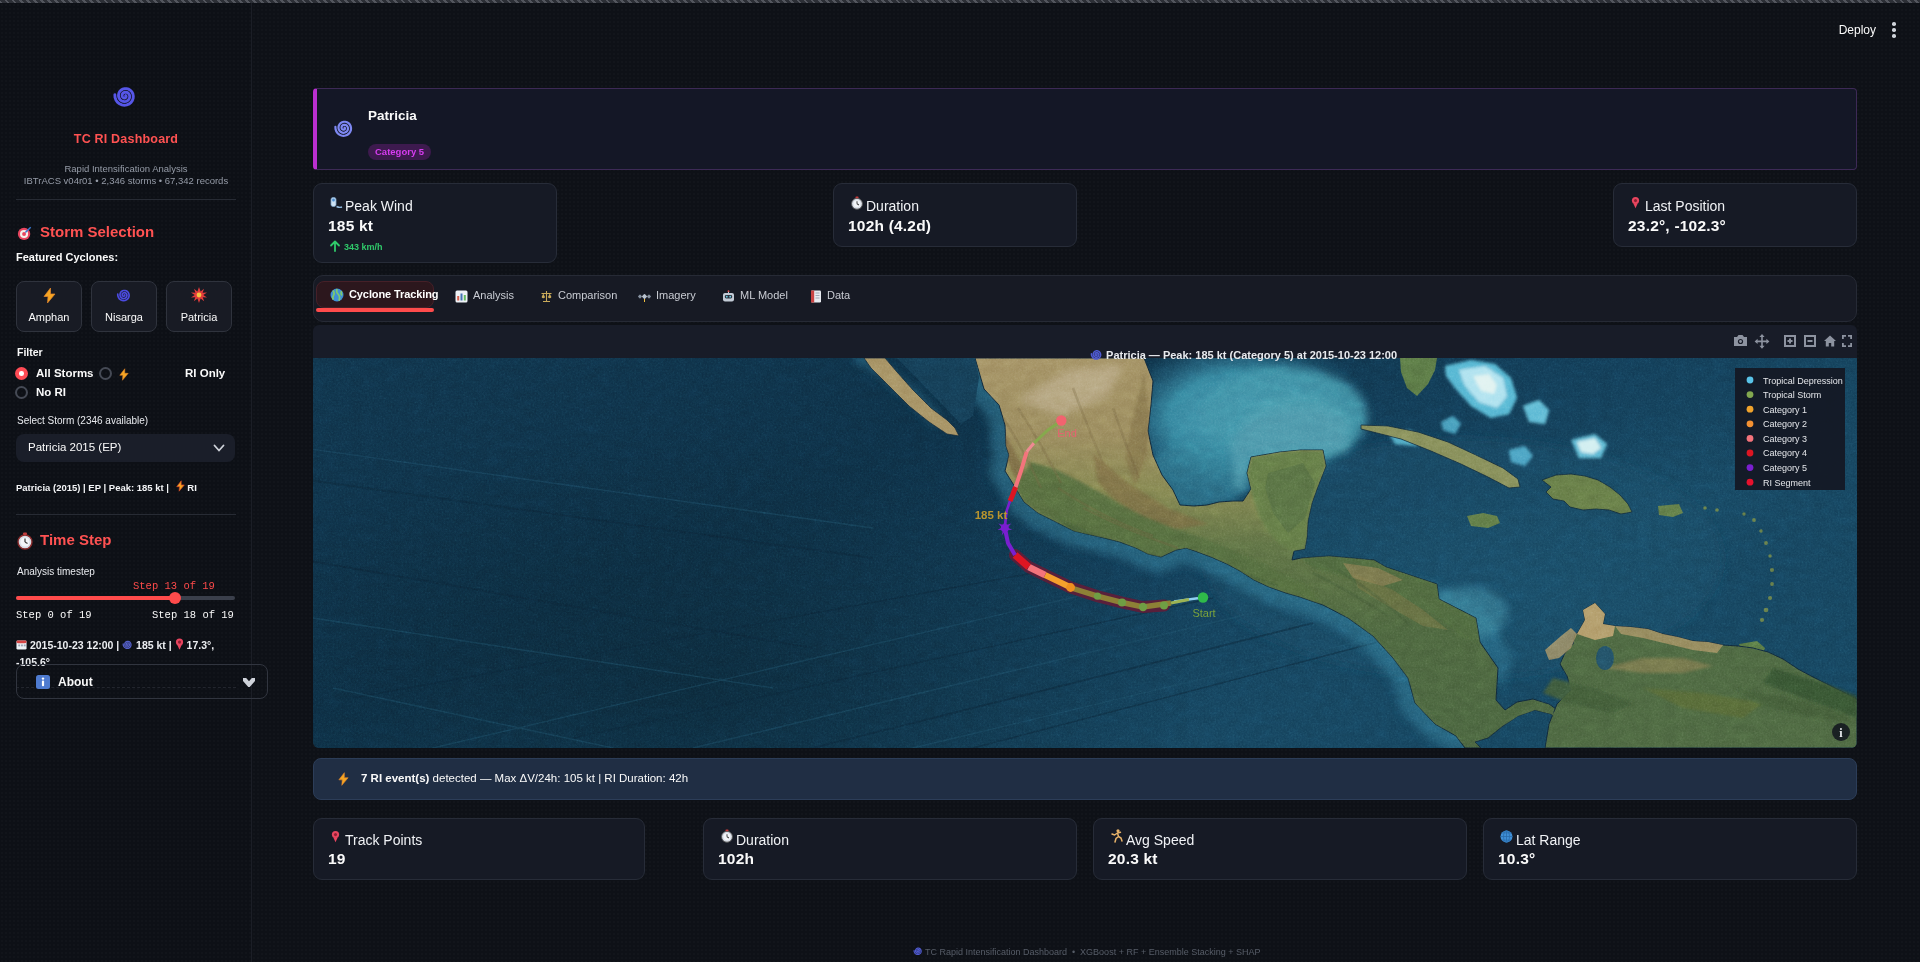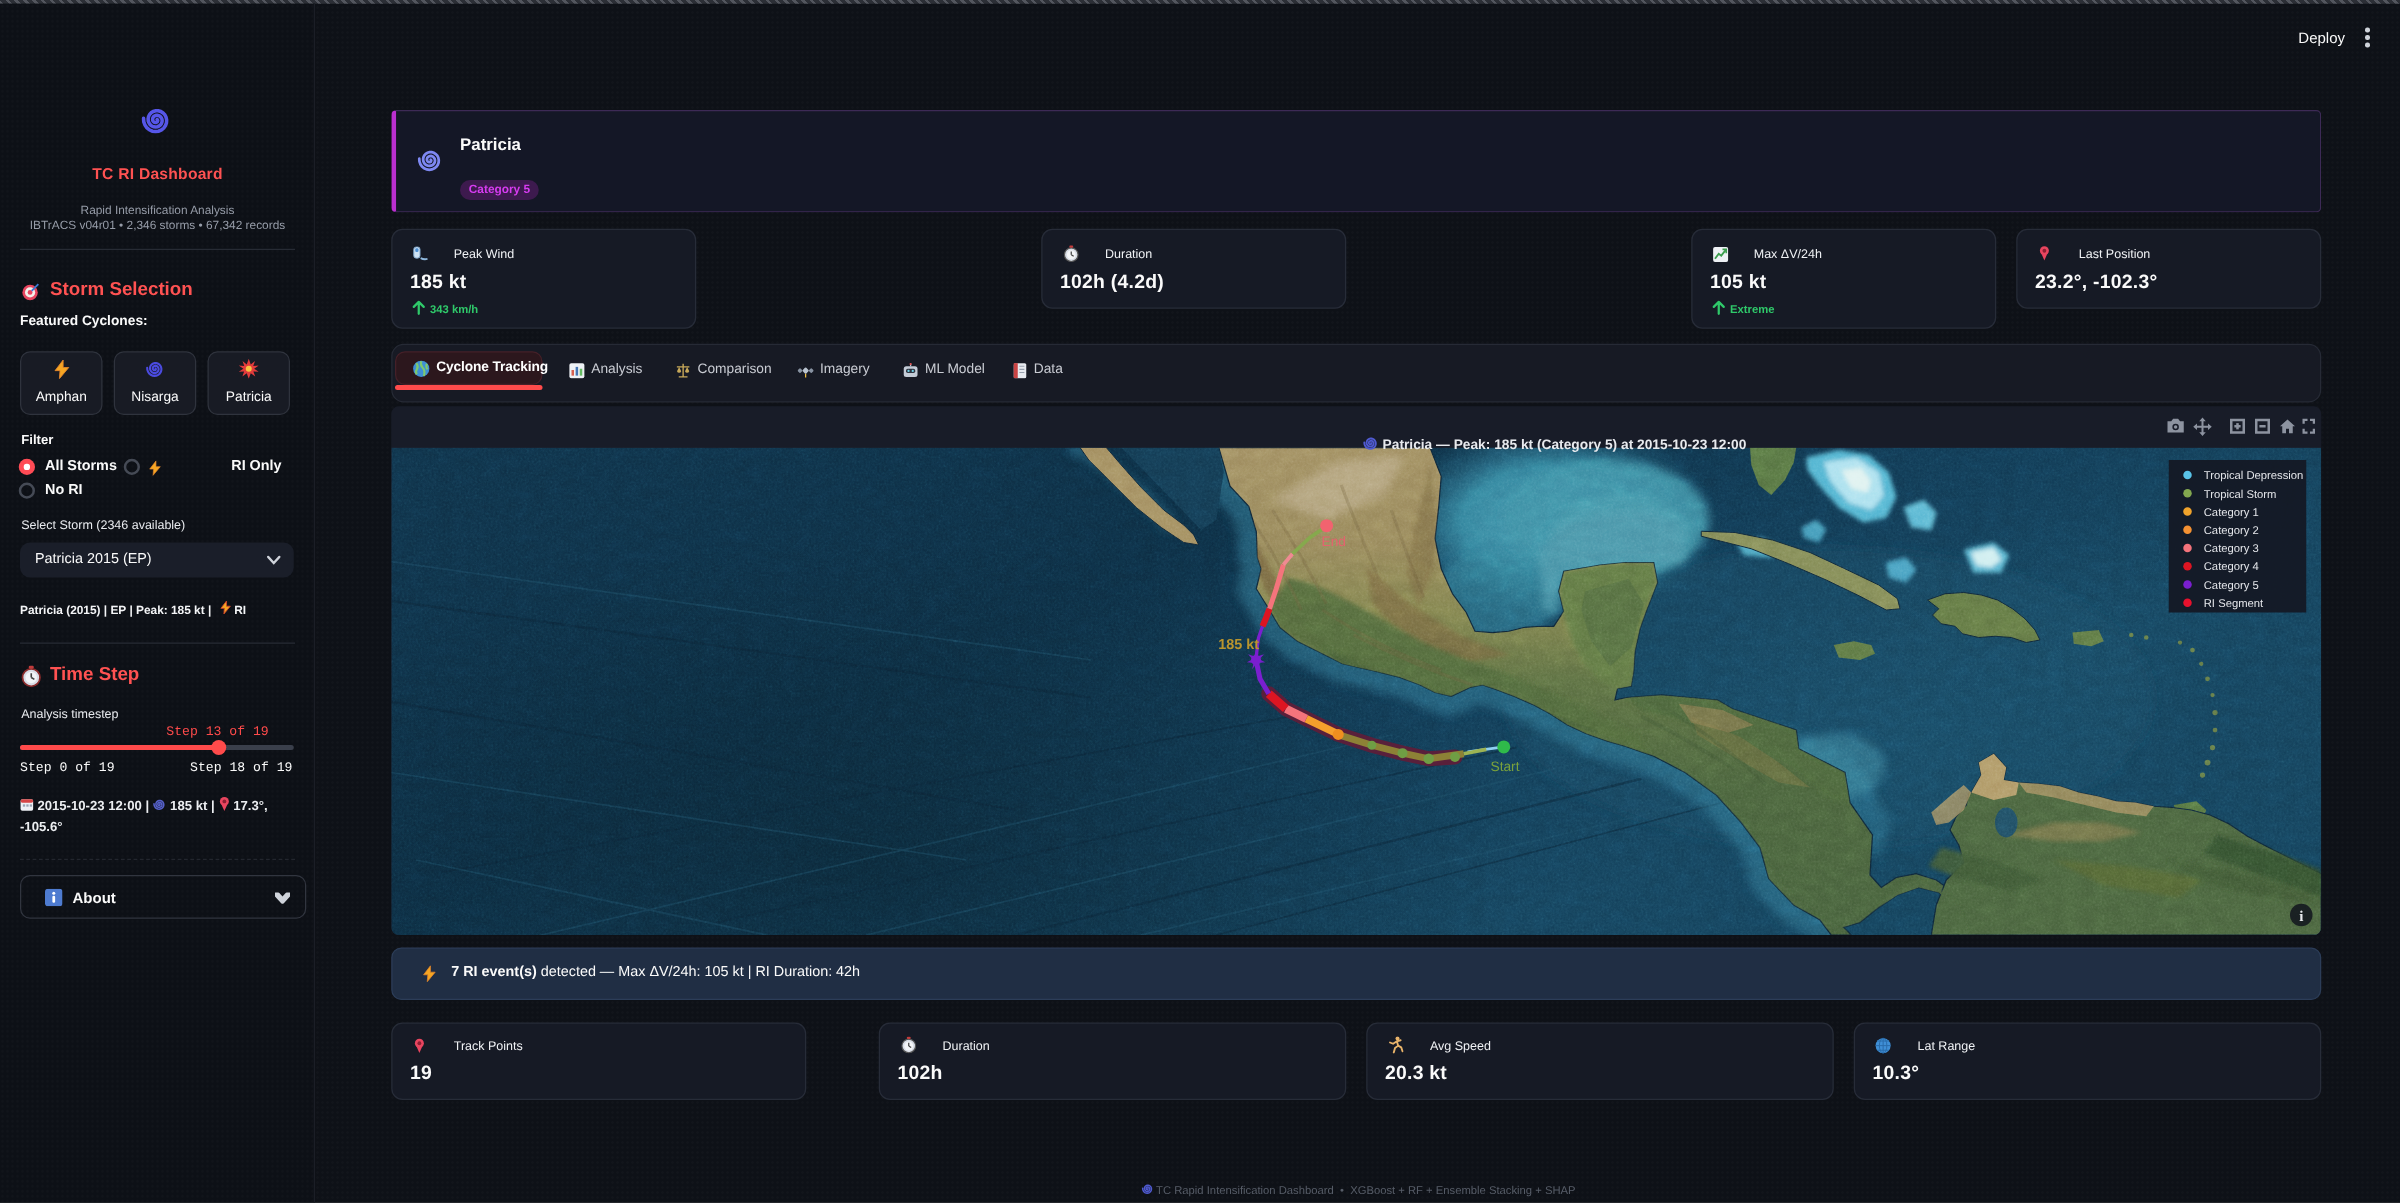--- a/index.html
+++ b/index.html
@@ -25,21 +25,21 @@
   .featbtn .lbl { font-size:11px; color:#fafafa; margin-top:4px;}
   .radio-ring { width:13px; height:13px; border-radius:50%; border:2px solid #454a55; }
   .radio-sel { width:13px; height:13px; border-radius:50%; background:#ff4b55; }
   .radio-sel::after { content:""; position:absolute; left:4.2px; top:4.2px; width:4.6px; height:4.6px; border-radius:50%; background:#fff; }
   .sb-label { font-size:10px; color:#e8eaee; }
   .mono { font-family:"Liberation Mono", monospace; }
   
   #deploy { right:44px; top:23px; font-size:12px; color:#fafafa; }
   .kebab { width:3.5px; height:3.5px; border-radius:50%; background:#cfd3da; }
   .card { background:#161a25; border:1px solid #272c38; border-radius:9px; }
-  .m-label { font-size:10px; color:#f0f2f5;margin-left:18px; }
+  .m-label { font-size:14px; color:#f0f2f5; }
   .m-value { font-size:15.5px; font-weight:bold; color:#fafafa; letter-spacing:0.2px;}
   .m-delta { font-size:9px; color:#2fc96a; font-weight:600;}
   .tabtxt { font-size:12.5px; color:#c9ccd3; }
   #footer { left:253px; bottom:5px; width:1667px; text-align:center; font-size:9px; color:#575d68; }
 </style>
 </head>
 <body>
 <div id="root">
   <div id="topstripe" class="abs"></div>
 
@@ -137,21 +137,21 @@
       185 kt |
       <svg width="9" height="12" viewBox="0 0 10 13" style="vertical-align:-1px;">
           <circle cx="5" cy="4.4" r="4" fill="#e8455f"></circle>
           <path d="M5 13 L2.6 7.5 h4.8 Z" fill="#e8455f"></path>
           <circle cx="5" cy="4.4" r="1.7" fill="#8d1f33"></circle>
         </svg>
       17.3°,<br>-105.6°
     </div>
 
     <div class="abs" style="left:16px; top:684px; width:220px; border-top:1px dashed #23262e;"></div>
-    <div class="abs" style="left:16px; top:697px; width:229px; height:35px; border:1px solid #31353f; border-radius:8px;">
+    <div class="abs" style="left:16px; top:661px; width:252px; height:35px; border:1px solid #31353f; border-radius:8px;">
       <svg style="position:absolute; left:19px; top:10px;" width="14" height="14" viewBox="0 0 14 14">
           <rect width="14" height="14" rx="2.5" fill="#4e7bd0"></rect>
           <circle cx="7" cy="3.6" r="1.2" fill="#fff"></circle>
           <rect x="5.9" y="5.6" width="2.2" height="5.6" rx="1" fill="#fff"></rect>
         </svg>
       <div style="position:absolute; left:41px; top:10px; font-size:12px; font-weight:600;">About</div>
       <svg style="position:absolute; right:12px; top:13px;" width="12" height="9" viewBox="0 0 12 9">
           <path d="M1.5 1.5 L6 6.5 L10.5 1.5" fill="none" stroke="#cfd3da" stroke-width="4.4" stroke-linecap="round"></path>
         </svg>
     </div>
@@ -188,33 +188,20 @@
   <div class="abs card" style="left:833px; top:183px; width:244px; height:64px;">
     <svg style="position:absolute; left:16px; top:12px;" width="14" height="14" viewBox="0 0 18 18">
         <circle cx="9" cy="10" r="7" fill="#d8dde6" stroke="#555" stroke-width="1.2"></circle>
         <circle cx="9" cy="10" r="4.6" fill="#f3f5f8"></circle>
         <rect x="7" y="0.5" width="4" height="2.4" rx="1" fill="#c23c3c"></rect>
         <line x1="9" y1="10" x2="9" y2="6.6" stroke="#444" stroke-width="1.3"></line>
         <line x1="9" y1="10" x2="11.5" y2="11.5" stroke="#444" stroke-width="1.3"></line>
       </svg>
     <div class="m-label" style="position:absolute; left:32px; top:14px;">Duration</div>
     <div class="m-value" style="position:absolute; left:14px; top:33px;">102h (4.2d)</div>
-  </div>
-  <div class="abs card" style="left:1353px; top:183px; width:244px; height:80px;">
-    <svg style="position:absolute; left:16px; top:13px;" width="13" height="13" viewBox="0 0 13 13">
-        <rect x="0.5" y="0.5" width="12" height="12" rx="1.5" fill="#eef1f5"></rect>
-        <path d="M2 10 L5 6 L7 7.5 L11 2.5" stroke="#3c9e4e" stroke-width="1.5" fill="none"></path>
-        <path d="M8 2.5 h3 v3" stroke="#3c9e4e" stroke-width="1.3" fill="none"></path>
-      </svg>
-    <div class="m-label" style="position:absolute; left:31px; top:14px;">Max ΔV/24h</div>
-    <div class="m-value" style="position:absolute; left:14px; top:33px;">105 kt</div>
-    <svg style="position:absolute; left:15px; top:56px;" width="12" height="12" viewBox="0 0 12 12">
-        <path d="M6 11 V2 M2 5.5 L6 1.5 L10 5.5" stroke="#2fc96a" stroke-width="1.8" fill="none" stroke-linecap="round" stroke-linejoin="round"></path>
-      </svg>
-    <div class="m-delta" style="position:absolute; left:30px; top:58px;">Extreme</div>
   </div>
   <div class="abs card" style="left:1613px; top:183px; width:244px; height:64px;">
     <svg style="position:absolute; left:17px; top:12px;" width="9" height="13" viewBox="0 0 10 13">
         <circle cx="5" cy="4.4" r="4" fill="#e8455f"></circle>
         <path d="M5 13 L2.6 7.5 h4.8 Z" fill="#e8455f"></path>
         <circle cx="5" cy="4.4" r="1.7" fill="#8d1f33"></circle>
       </svg>
     <div class="m-label" style="position:absolute; left:31px; top:14px;">Last Position</div>
     <div class="m-value" style="position:absolute; left:14px; top:33px;">23.2°, -102.3°</div>
   </div>

